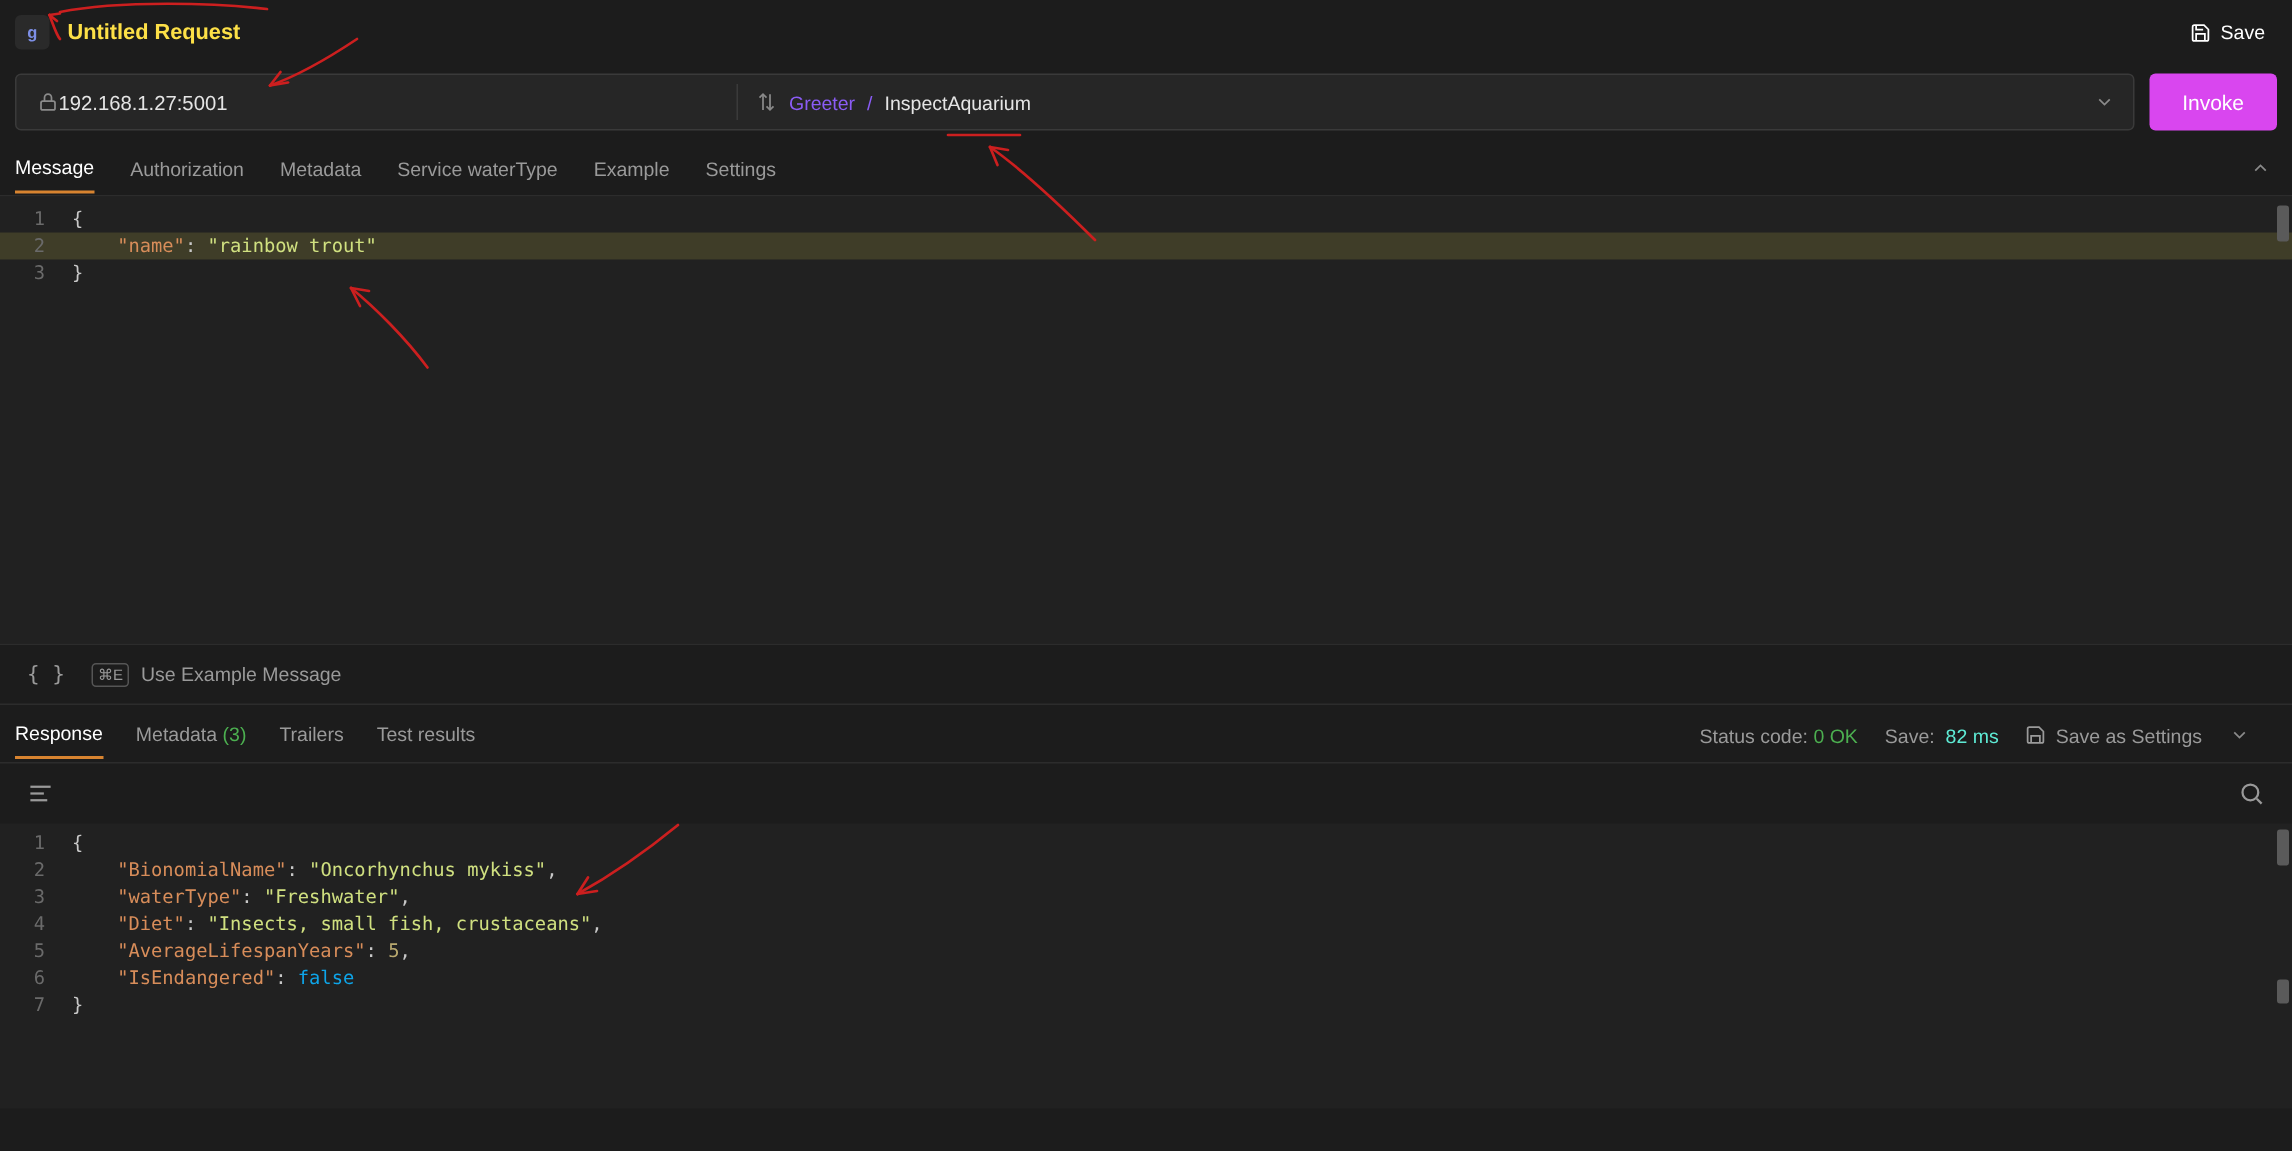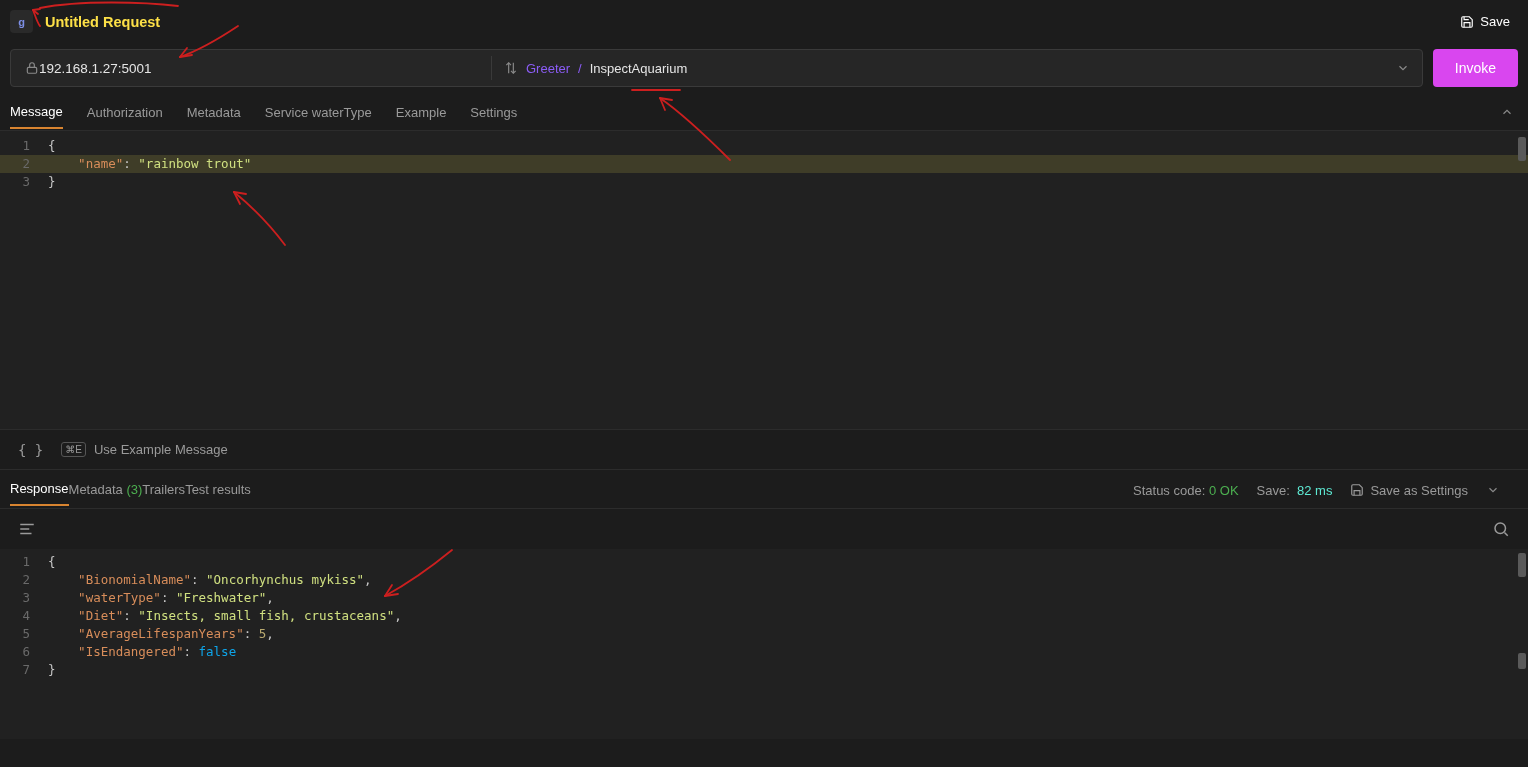--- a/index.html
+++ b/index.html
@@ -147,20 +147,21 @@
 .example-btn { display:flex; align-items:center; gap:8px; color:#9a9a9a; cursor:pointer; }
 .example-btn .kbd {
   border: 1px solid #555; border-radius: 3px;
   font-size: 10px; padding: 1px 3px; color:#9a9a9a;
 }
 
 
 .resp-tabs-row {
   display: flex; align-items: center;
   padding: 0 10px;
+  gap: 22px;
   border-top: 1px solid #2c2c2c;
   border-bottom: 1px solid #2c2c2c;
   height: 40px;
   position: relative;
 }
 .resp-tabs-row .tab { font-size: 13px; }
 .resp-tabs-row .tab .count { color: #4caf50; }
 .resp-status {
   position: absolute; right: 28px; top: 0;
   height: 40px;

